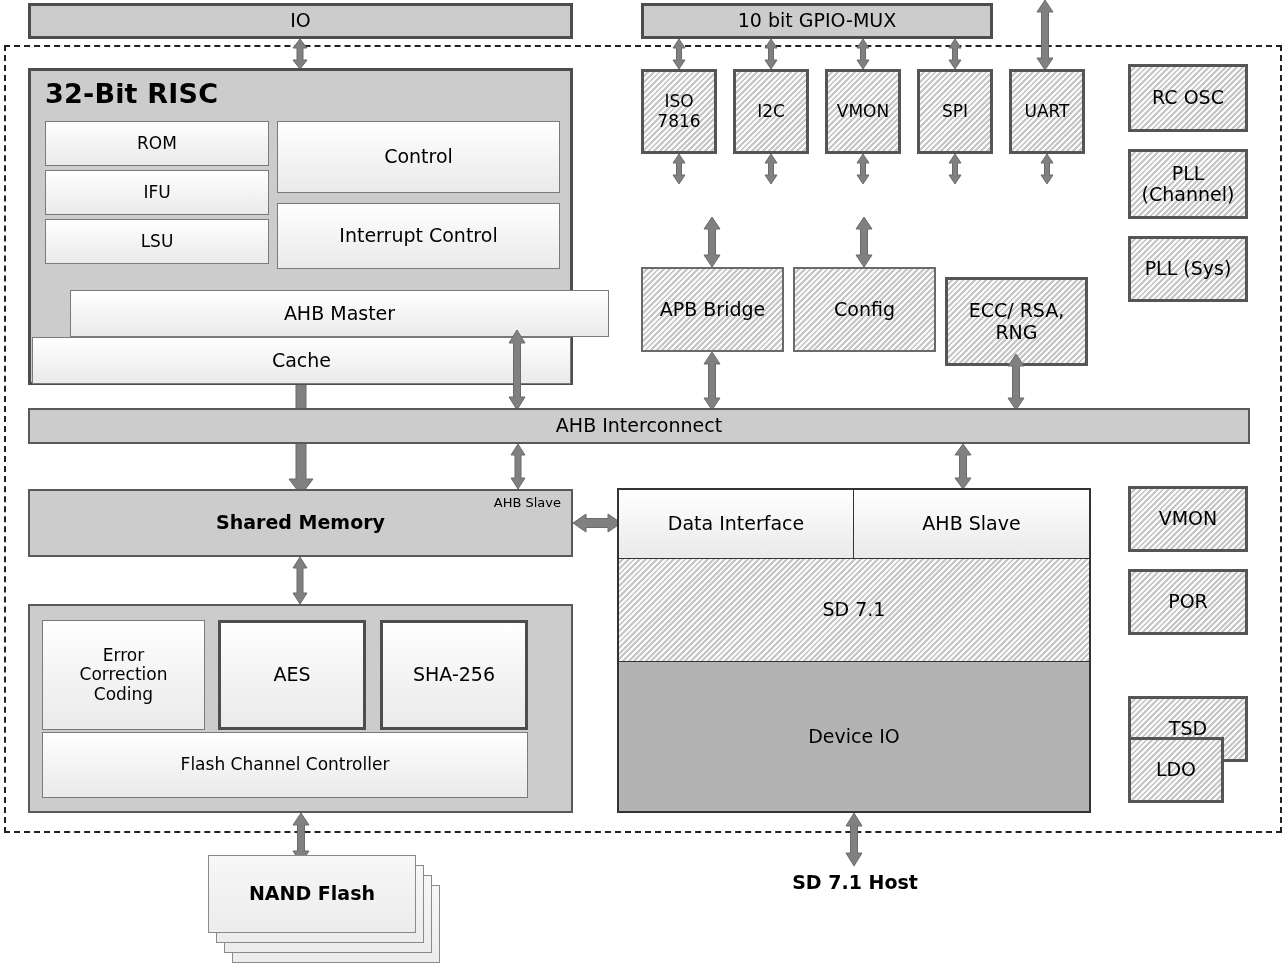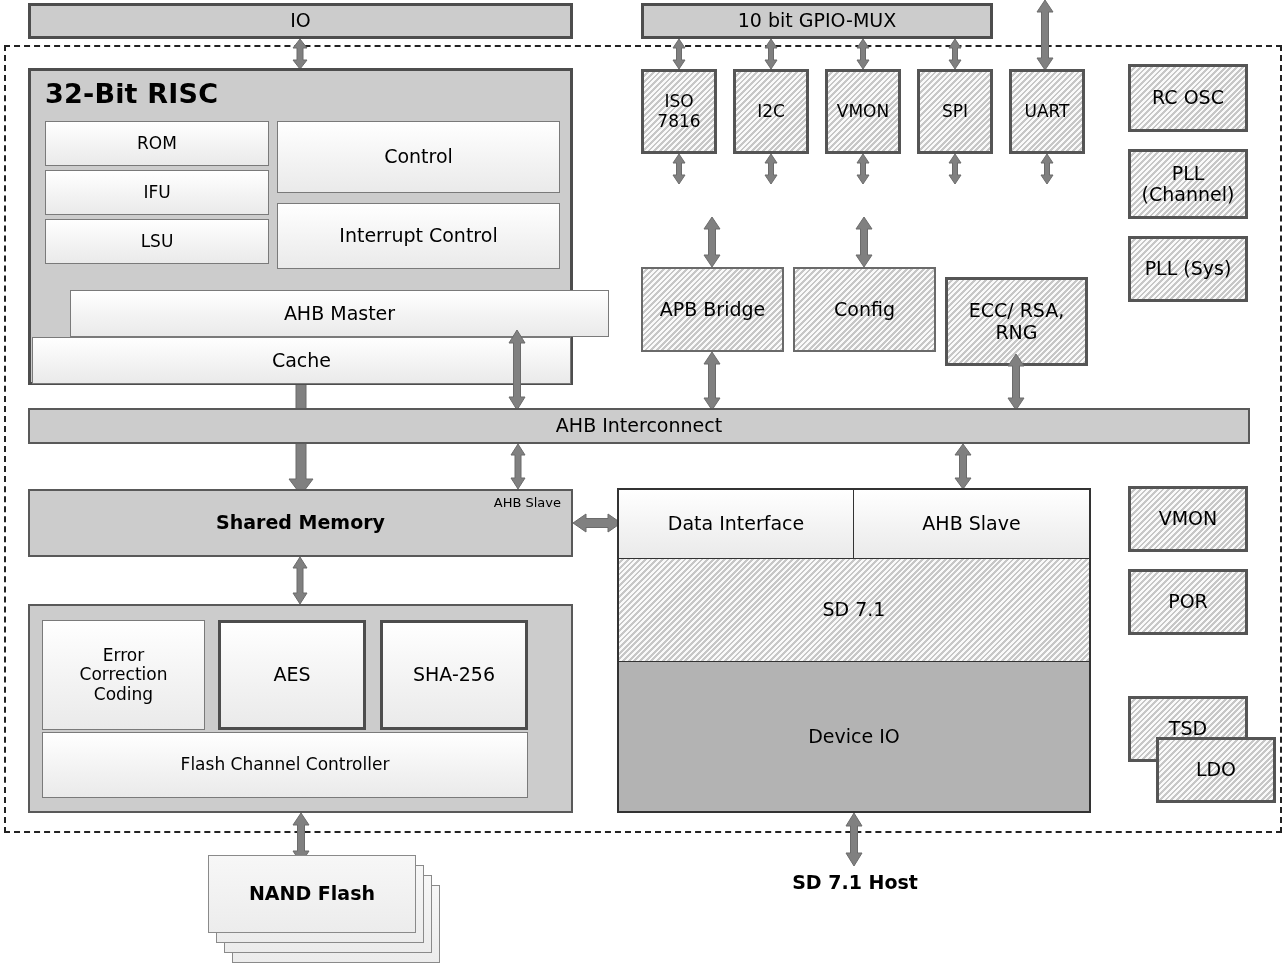--- a/index.html
+++ b/index.html
@@ -346,17 +346,17 @@
 
   <div class="blk fill-hatch t-lg" style="left:1128px;top:486px;width:120px;height:66px;">
     <span>VMON</span>
   </div>
   <div class="blk fill-hatch t-lg" style="left:1128px;top:569px;width:120px;height:66px;">
     <span>POR</span>
   </div>
   <div class="blk fill-hatch t-lg" style="left:1128px;top:653px;width:120px;height:66px;margin-top:43px;">
     <span>TSD</span>
   </div>
-  <div class="blk fill-hatch t-lg" style="left:1156px;top:737px;width:120px;height:66px;justify-content:center;">
+  <div class="blk fill-hatch t-lg" style="left:1128px;top:737px;width:96px;height:66px;justify-content:center;">
     <span>LDO</span>
   </div>
 
 </div>
 
 </body></html>

